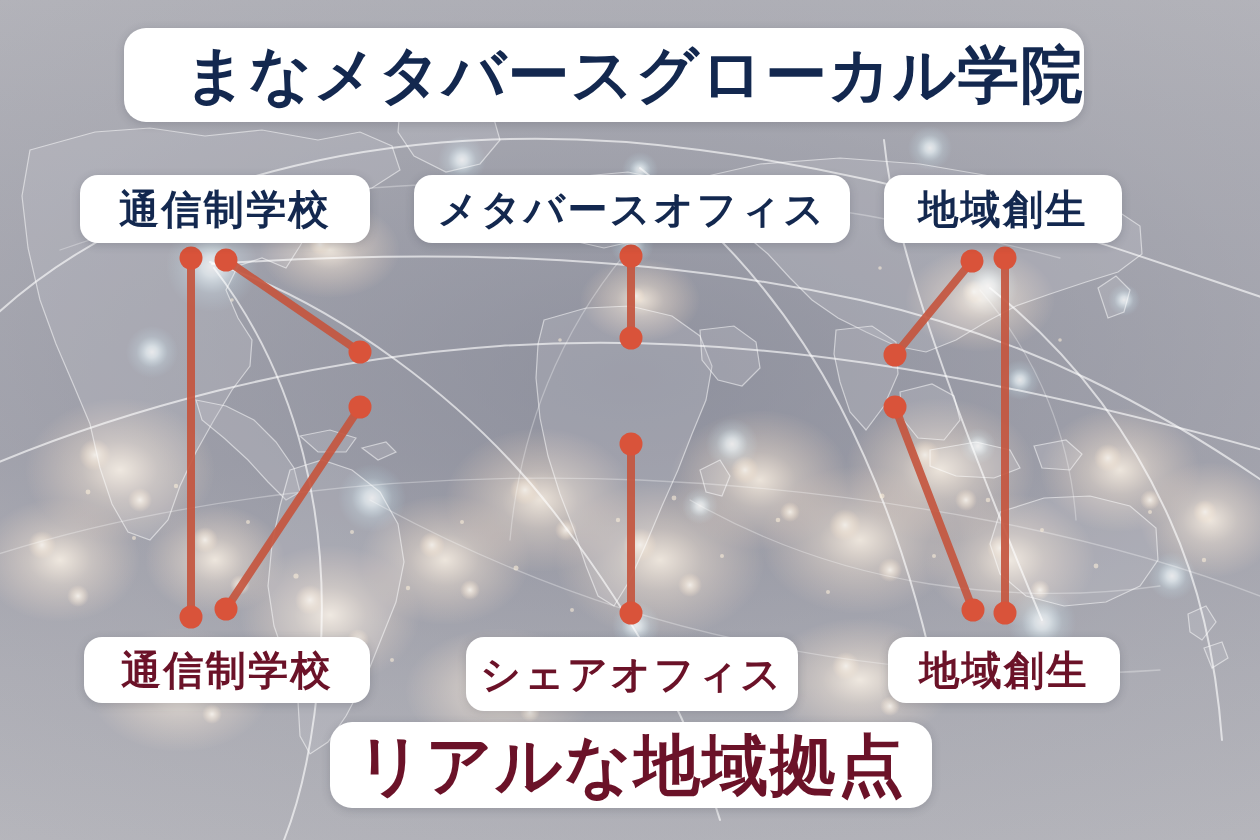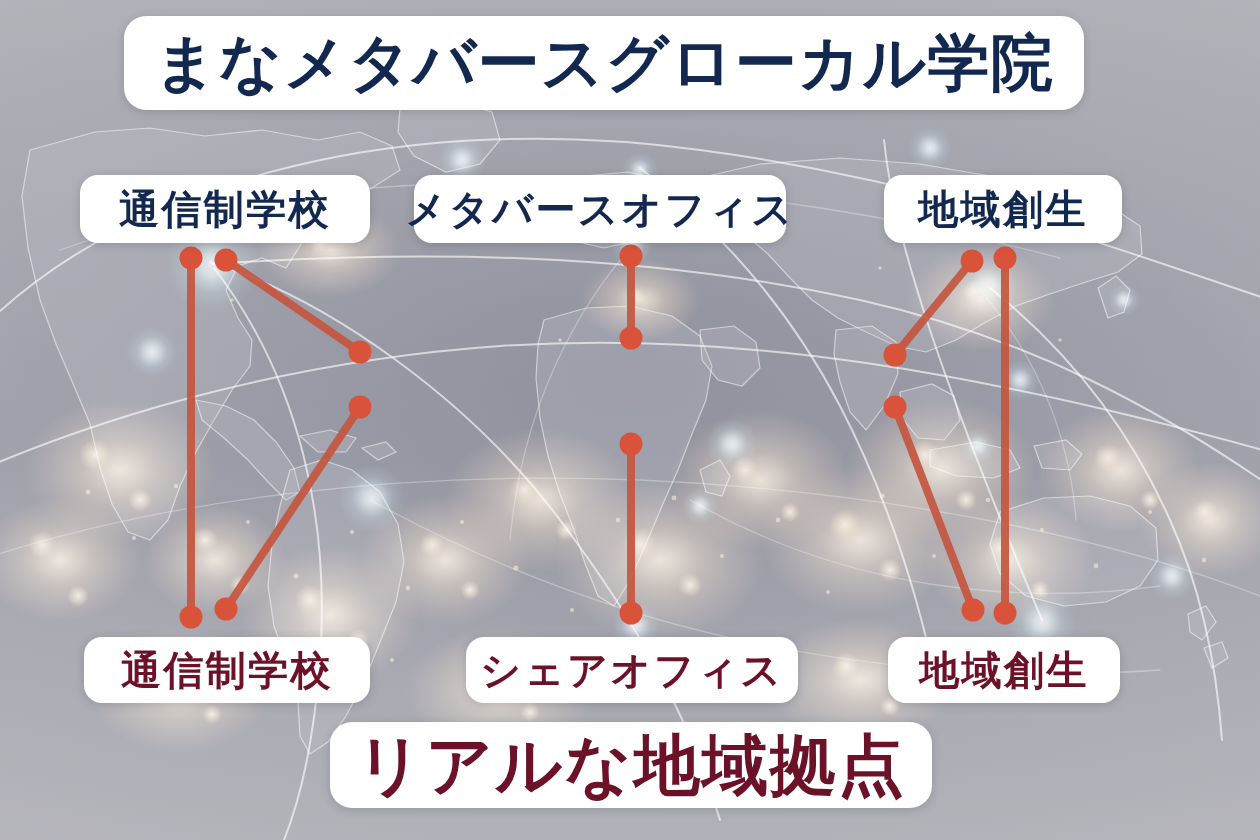--- a/index.html
+++ b/index.html
@@ -59,27 +59,27 @@
   }
 
   .pill-title      { border-radius: 22px; }
   .pill-title span { font-size: 62px; letter-spacing: .02em; }
 
   .pill-node span  { font-size: 40px; }
   .pill-foot       { border-radius: 22px; }
   .pill-foot span  { font-size: 66px; letter-spacing: .03em; }
 
   
-  #p-title   { left: 124px; top: 16px;  width: 960px; height: 94px; }
+  #p-title   { left: 124px; top: 28px;  width: 960px; height: 94px; justify-content: flex-end; }
   #p-t1      { left: 80px;  top: 175px; width: 290px;  height: 68px; }
-  #p-t2      { left: 414px; top: 175px; width: 372px;  height: 68px; }
+  #p-t2      { left: 414px; top: 175px; width: 436px;  height: 68px; }
   #p-t3      { left: 884px; top: 175px; width: 238px;  height: 68px; }
   #p-mid     { left: 382px; top: 358px; width: 496px;  height: 68px; }
   #p-b1      { left: 84px;  top: 637px; width: 286px;  height: 66px; }
-  #p-b2      { left: 466px; top: 637px; width: 332px;  height: 66px; }
+  #p-b2      { left: 466px; top: 637px; width: 332px;  height: 74px; }
   #p-b3      { left: 888px; top: 637px; width: 232px;  height: 66px; }
   #p-foot    { left: 330px; top: 722px; width: 602px;  height: 86px; }
 </style>
 </head>
 <body>
 
 <div id="stage">
 
   <div class="bg-layer bg-base"></div>
 

